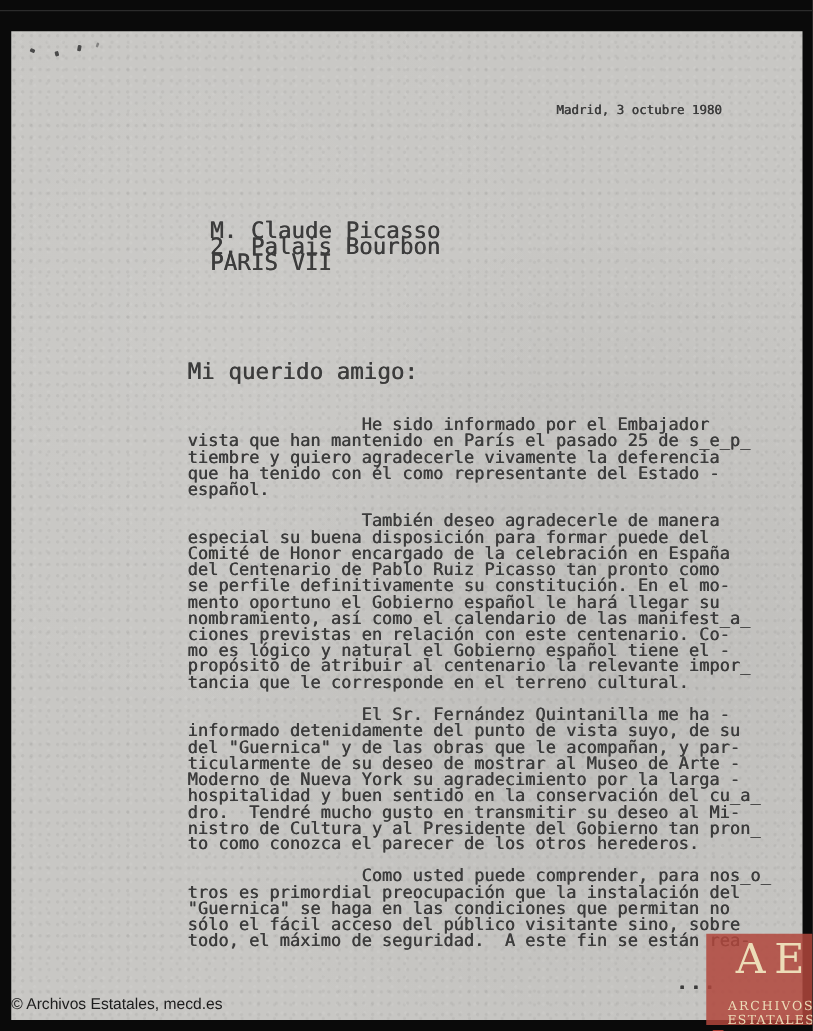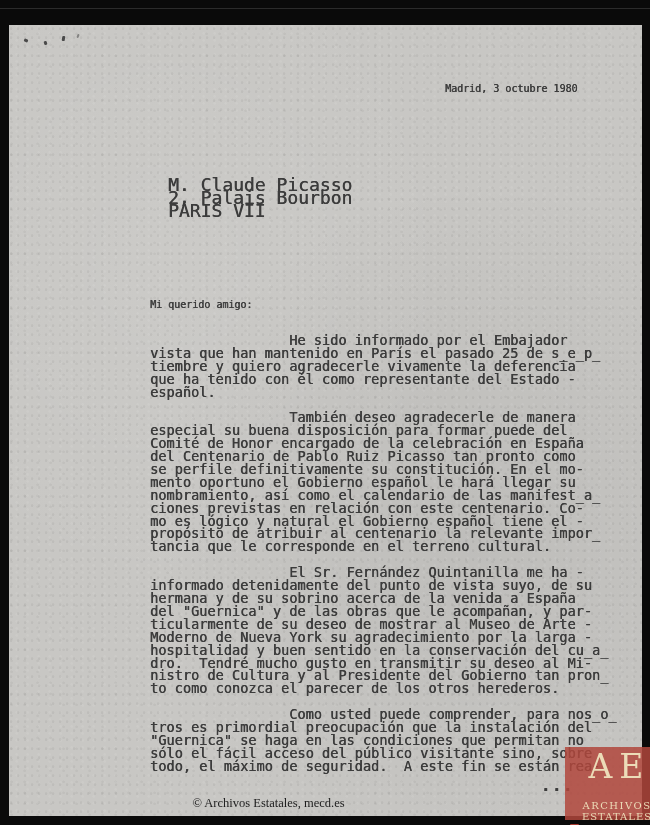--- a/index.html
+++ b/index.html
@@ -16,28 +16,28 @@
       radial-gradient(circle at 70% 20%, rgba(255,255,255,.07) 1px, transparent 1.6px),
       radial-gradient(circle at 20% 80%, rgba(0,0,0,.04) 1px, transparent 1.6px),
       radial-gradient(ellipse at 25% 30%, rgba(255,255,255,.06), transparent 45%),
       radial-gradient(ellipse at 75% 65%, rgba(0,0,0,.05), transparent 50%);
     background-size:7px 9px, 11px 7px, 13px 11px, 100% 100%, 100% 100%;
   }
   .ink{color:#3c3c3c;text-shadow:.4px 0 0 currentColor;}
   .date{position:absolute;left:436px;top:58px;font-size:10px;white-space:pre;}
   .address{position:absolute;left:159px;top:153px;font-size:18px;}
   .address .line{line-height:13px;white-space:pre;}
-  .salutation{position:absolute;left:141px;top:274px;font-size:10px;white-space:pre;}
+  .salutation{position:absolute;left:141px;top:262px;font-size:18px;white-space:pre;}
   .body-block{position:absolute;left:141px;top:296px;font-size:13.6px;}
   .para{margin-top:12.9px;}
   .para .line{line-height:12.9px;white-space:pre;}
   .continuation{position:absolute;left:532px;top:752px;font-size:15px;font-weight:bold;letter-spacing:2px;}
   .credit{
-    position:absolute;left:0;top:771px;width:519px;text-align:center;
-    font-family:Liberation Serif, serif;font-size:12.5px;color:#1d1d1d;
+    position:absolute;left:0;top:771px;width:519px;text-align:left;
+    font-family:Liberation Sans, sans-serif;font-size:12.5px;color:#1d1d1d;
   }
   .pen-mark{position:absolute;background:#4a4a4a;border-radius:1px;}
   .pm1{left:15px;top:14px;width:4px;height:3px;transform:rotate(25deg);}
   .pm2{left:35px;top:16px;width:3px;height:4px;transform:rotate(-15deg);}
   .pm3{left:53px;top:11px;width:3px;height:5px;transform:rotate(10deg);}
   .pm4{left:68px;top:9px;width:2px;height:4px;opacity:.55;transform:rotate(20deg);}
   .watermark{
     position:absolute;left:565px;top:747px;width:104px;height:73px;
     background:rgba(176,70,60,.85);
     display:flex;flex-direction:column;align-items:center;
@@ -93,21 +93,20 @@
           <div class="line">mento oportuno el Gobierno español le hará llegar su</div>
           <div class="line">nombramiento, así como el calendario de las manifest̲a̲</div>
           <div class="line">ciones previstas en relación con este centenario. Co-</div>
           <div class="line">mo es lógico y natural el Gobierno español tiene el -</div>
           <div class="line">propósito de atribuir al centenario la relevante impor̲</div>
           <div class="line">tancia que le corresponde en el terreno cultural.</div>
         </div>
         <div class="para">
           <div class="line">                 El Sr. Fernández Quintanilla me ha -</div>
           <div class="line">informado detenidamente del punto de vista suyo, de su</div>
-          <div class="line">hermana y de su sobrino acerca de la venida a España</div>
           <div class="line">del "Guernica" y de las obras que le acompañan, y par-</div>
           <div class="line">ticularmente de su deseo de mostrar al Museo de Arte -</div>
           <div class="line">Moderno de Nueva York su agradecimiento por la larga -</div>
           <div class="line">hospitalidad y buen sentido en la conservación del cu̲a̲</div>
           <div class="line">dro.  Tendré mucho gusto en transmitir su deseo al Mi-</div>
           <div class="line">nistro de Cultura y al Presidente del Gobierno tan pron̲</div>
           <div class="line">to como conozca el parecer de los otros herederos.</div>
         </div>
         <div class="para">
           <div class="line">                 Como usted puede comprender, para nos̲o̲</div>

